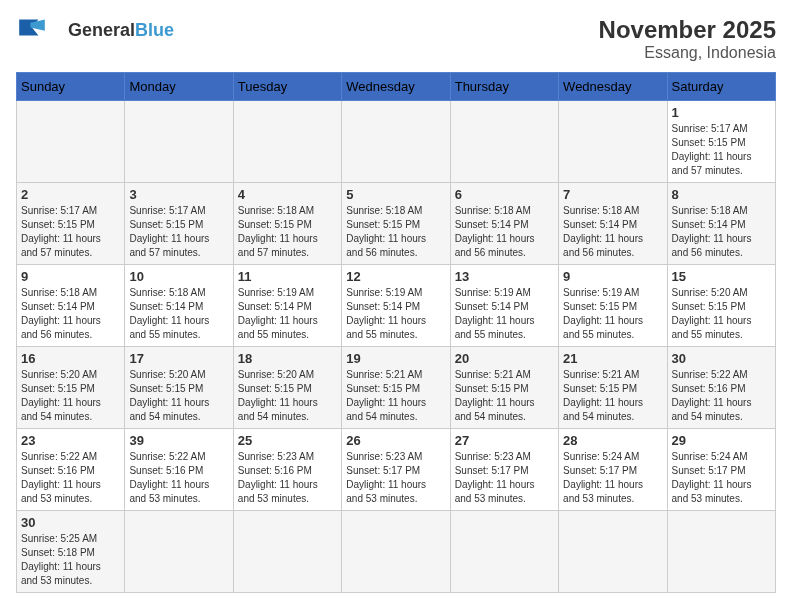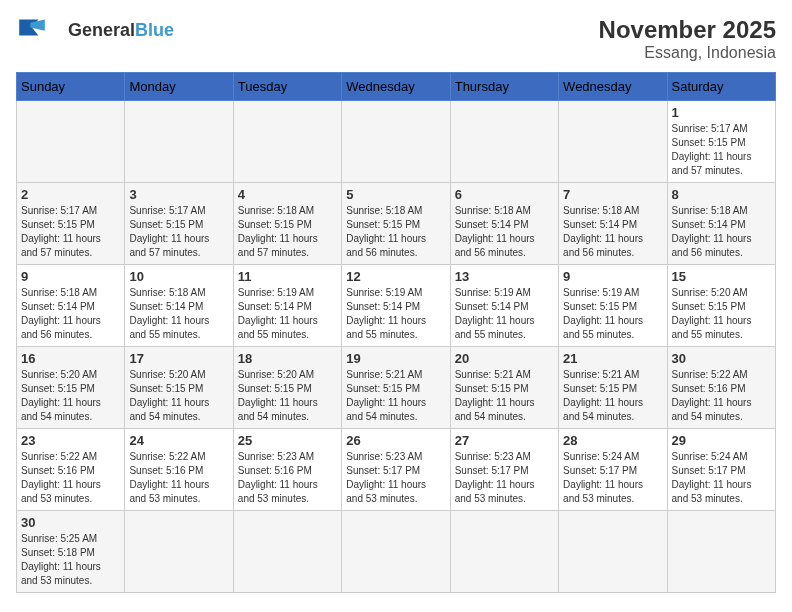--- a/index.html
+++ b/index.html
@@ -225,21 +225,21 @@
           <span class="day-number">30</span>
           <div class="day-info">Sunrise: 5:22 AM<br>Sunset: 5:16 PM<br>Daylight: 11 hours<br>and 54 minutes.</div>
         </td>
       </tr>
       <tr>
         <td>
           <span class="day-number">23</span>
           <div class="day-info">Sunrise: 5:22 AM<br>Sunset: 5:16 PM<br>Daylight: 11 hours<br>and 53 minutes.</div>
         </td>
         <td>
-          <span class="day-number">24</span>
+          <span class="day-number">39</span>
           <div class="day-info">Sunrise: 5:22 AM<br>Sunset: 5:16 PM<br>Daylight: 11 hours<br>and 53 minutes.</div>
         </td>
         <td>
           <span class="day-number">25</span>
           <div class="day-info">Sunrise: 5:23 AM<br>Sunset: 5:16 PM<br>Daylight: 11 hours<br>and 53 minutes.</div>
         </td>
         <td>
           <span class="day-number">26</span>
           <div class="day-info">Sunrise: 5:23 AM<br>Sunset: 5:17 PM<br>Daylight: 11 hours<br>and 53 minutes.</div>
         </td>

